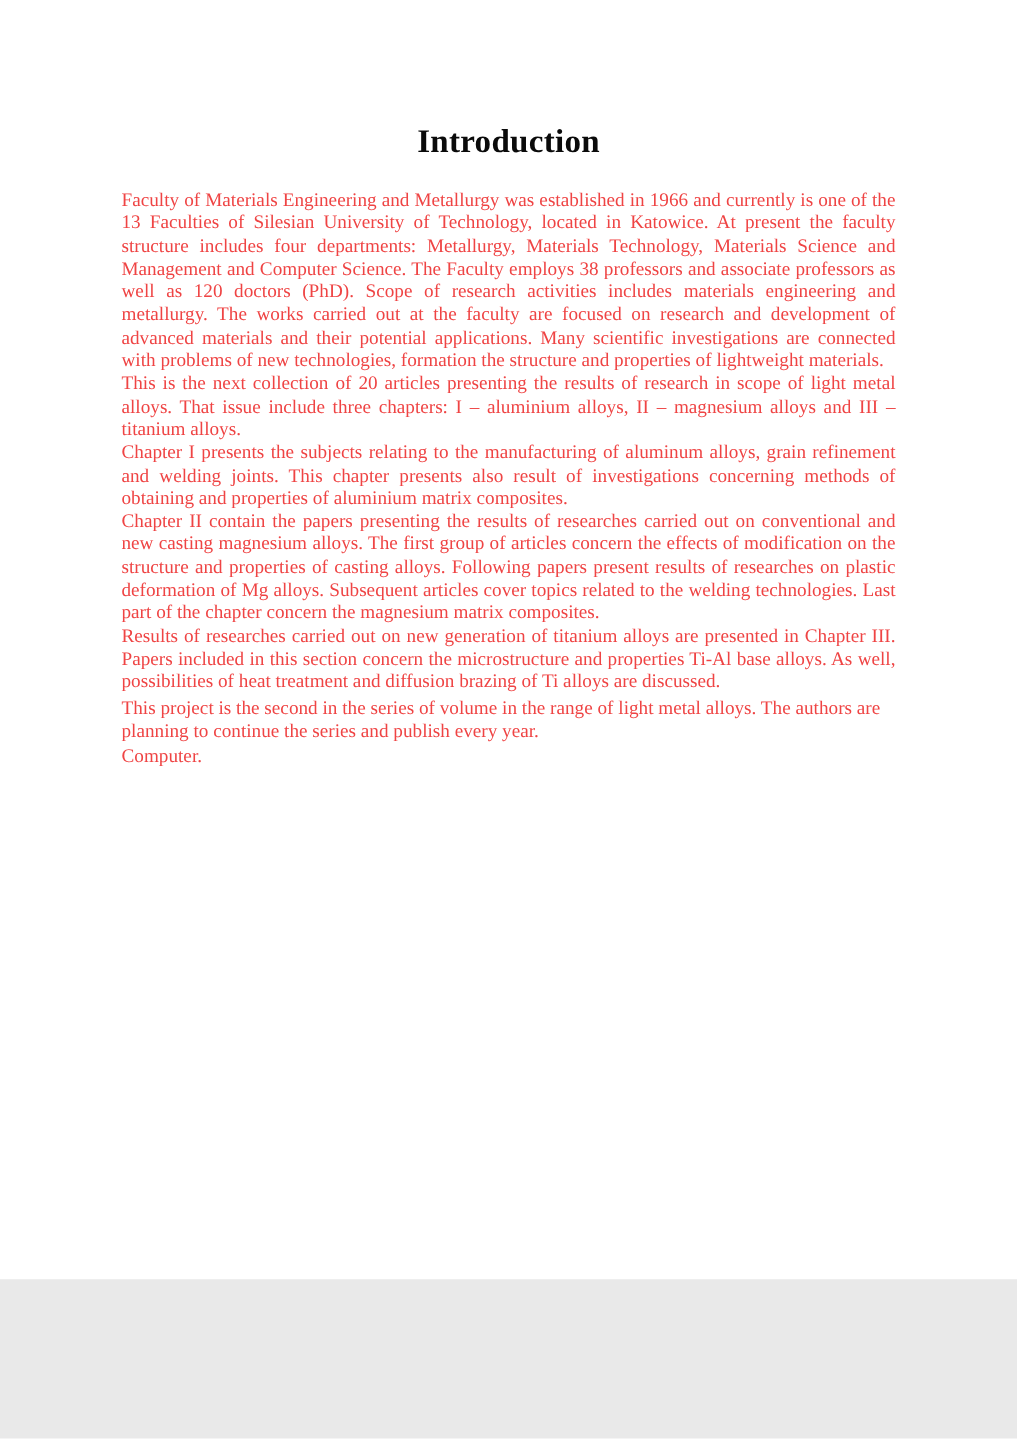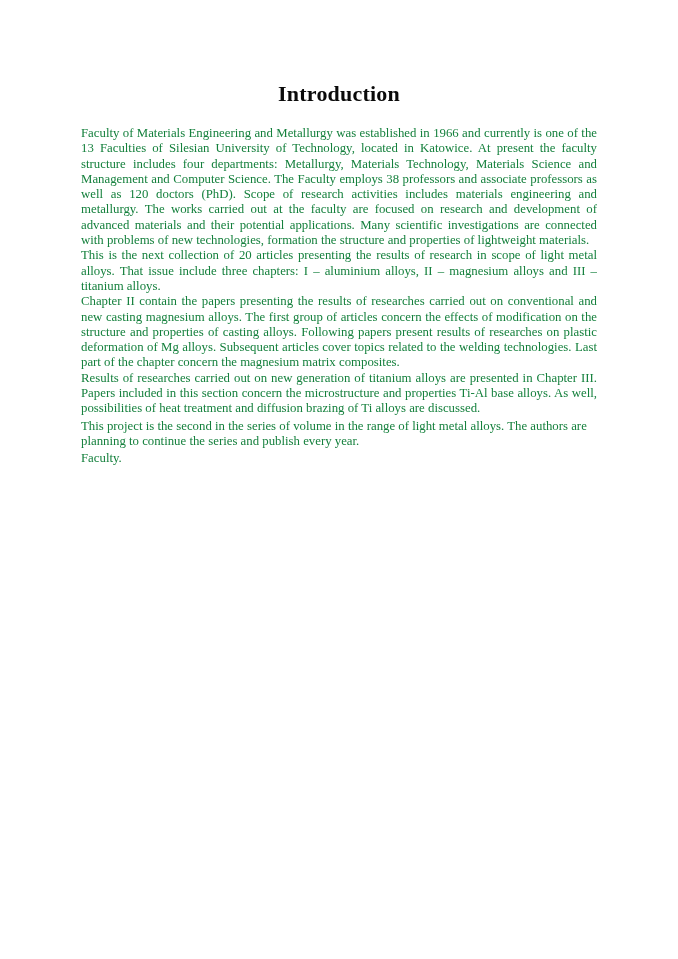--- a/index.html
+++ b/index.html
@@ -5,21 +5,21 @@
   * { margin: 0; padding: 0; box-sizing: border-box; }
 
   html, body {
     background: #e9e9e9;
     font-family: "Liberation Serif", "DejaVu Serif", serif;
   }
 
   .page {
     position: relative;
     width: 678px;
-    height: 959px;
+    height: 853px;
     background: #ffffff;
     margin: 0 auto;
     overflow: hidden;
     color: #0a0a0a;
   }
 
   .content {
     position: absolute;
     top: 82px;
     left: 81px;
@@ -31,21 +31,21 @@
     font-weight: bold;
     text-align: center;
     line-height: 24px;
     margin-bottom: 20px;
     letter-spacing: 0.2px;
   }
 
   .body-text p {
     font-size: 12.8px;
     line-height: 15.3px;
-    color: #15803d;
+    color: #ef4444;
   }
 
   .body-text p.justified {
     text-align: justify;
     text-justify: inter-word;
   }
 
   .body-text p.left {
     text-align: left;
   }
@@ -60,24 +60,25 @@
 <div class="page">
   <div class="content">
 
     <h1 class="doc-title">Introduction</h1>
 
     <div class="body-text">
       <p class="justified">Faculty of Materials Engineering and Metallurgy was established in 1966 and currently is one of the 13 Faculties of Silesian University of Technology, located in Katowice. At present the faculty structure includes four departments: Metallurgy, Materials Technology, Materials Science and Management and Computer Science. The Faculty employs 38 professors and associate professors as well as 120 doctors (PhD). Scope of research activities includes materials engineering and metallurgy. The works carried out at the faculty are focused on research and development of advanced materials and their potential applications. Many scientific investigations are connected with problems of new technologies, formation the structure and properties of lightweight materials.</p>
 
       <p class="justified">This is the next collection of 20 articles presenting the results of research in scope of light metal alloys. That issue include three chapters: I – aluminium alloys, II – magnesium alloys and III – titanium alloys.</p>
 
+      <p class="justified">Chapter I presents the subjects relating to the manufacturing of aluminum alloys, grain refinement and welding joints. This chapter presents also result of investigations concerning methods of obtaining and properties of aluminium matrix composites.</p>
 
       <p class="justified">Chapter II contain the papers presenting the results of researches carried out on conventional and new casting magnesium alloys. The first group of articles concern the effects of modification on the structure and properties of casting alloys. Following papers present results of researches on plastic deformation of Mg alloys. Subsequent articles cover topics related to the welding technologies. Last part of the chapter concern the magnesium matrix composites.</p>
 
       <p class="justified">Results of researches carried out on new generation of titanium alloys are presented in Chapter III. Papers included in this section concern the microstructure and properties Ti-Al base alloys. As well, possibilities of heat treatment and diffusion brazing of Ti alloys are discussed.</p>
 
       <p class="left gap-before">This project is the second in the series of volume in the range of light metal alloys. The authors are planning to continue the series and publish every year.</p>
 
-      <p class="left gap-before">Faculty.</p>
+      <p class="left gap-before">Computer.</p>
     </div>
 
   </div>
 </div>
 
 </body></html>

